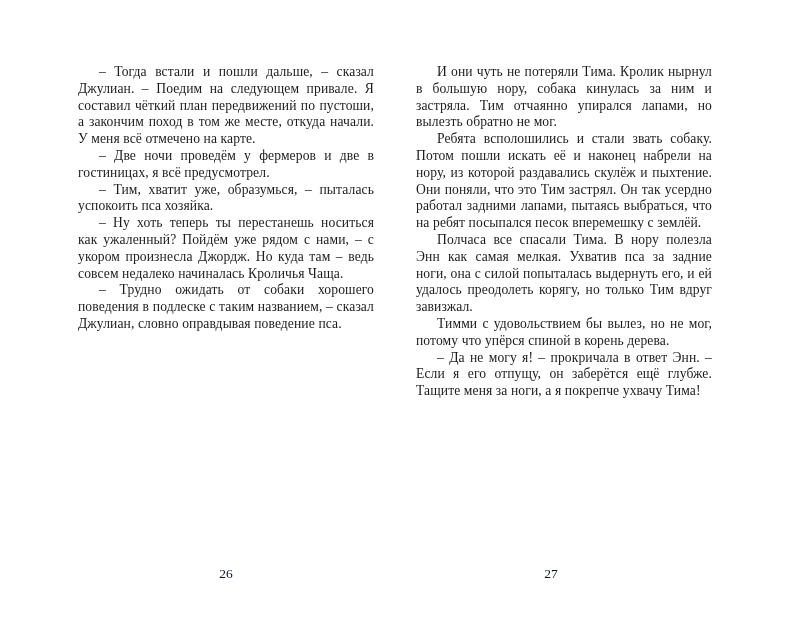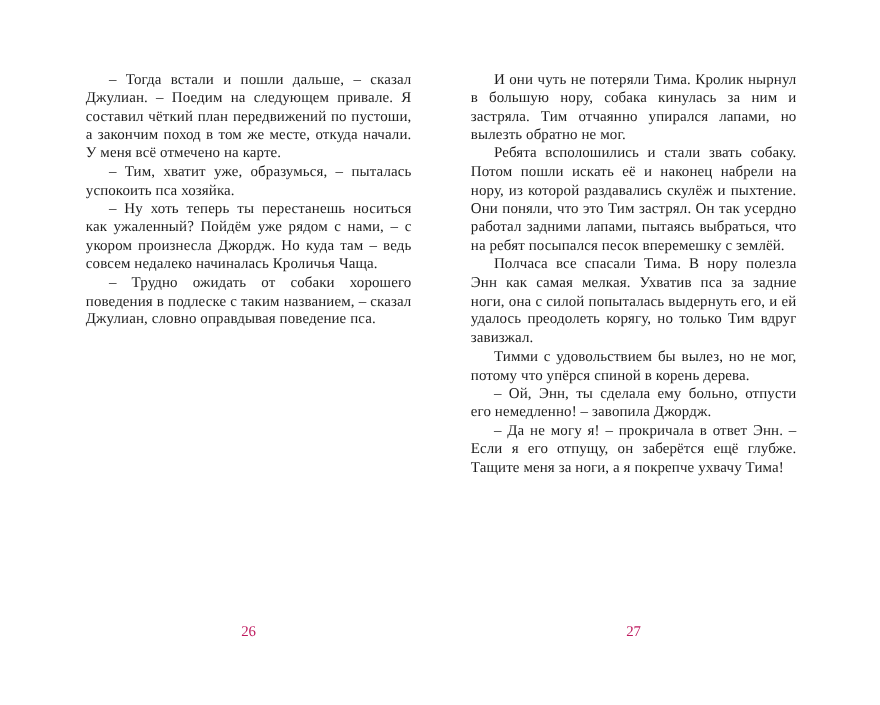--- a/index.html
+++ b/index.html
@@ -7,60 +7,60 @@
     width: 800px;
     height: 641px;
     background: #ffffff;
     font-family: "Liberation Serif", "DejaVu Serif", serif;
     color: #1c1c1c;
     overflow: hidden;
   }
   .spread { position: relative; width: 708px; height: 641px; background: #ffffff; }
   .page { position: absolute; top: 64px; width: 296px; }
   .page-left { left: 78px; }
-  .page-right { left: 428px; }
+  .page-right { left: 416px; }
   .text-block {
     font-size: 13.6px;
     line-height: 16.8px;
     text-align: justify;
     letter-spacing: 0.1px;
   }
   .text-block p { margin: 0; text-indent: 21px; }
   .page-number {
     position: absolute;
     top: 566px;
     width: 296px;
     text-align: center;
     font-size: 13.5px;
-    color: #be185d;
+    color: #0f172a;
   }
   .pn-left { left: 78px; }
-  .pn-right { left: 428px; }
+  .pn-right { left: 403px; }
 </style>
 </head>
 <body>
 
 <div class="spread">
 
   <div class="page page-left">
     <div class="text-block">
         <p>– Тогда встали и пошли дальше, – сказал Джулиан. – Поедим на следующем привале. Я составил чёткий план передвижений по пустоши, а закончим поход в том же месте, откуда начали. У меня всё отмечено на карте.</p>
+        <p>– Две ночи проведём у фермеров и две в гостиницах, я всё предусмотрел.</p>
         <p>– Тим, хватит уже, образумься, – пыталась успокоить пса хозяйка.</p>
         <p>– Ну хоть теперь ты перестанешь носиться как ужаленный? Пойдём уже рядом с нами, – с укором произнесла Джордж. Но куда там – ведь совсем недалеко начиналась Кроличья Чаща.</p>
         <p>– Трудно ожидать от собаки хорошего поведения в подлеске с таким названием, – сказал Джулиан, словно оправдывая поведение пса.</p>
       </div>
   </div>
 
   <div class="page page-right">
     <div class="text-block">
         <p>И они чуть не потеряли Тима. Кролик нырнул в большую нору, собака кинулась за ним и застряла. Тим отчаянно упирался лапами, но вылезть обратно не мог.</p>
         <p>Ребята всполошились и стали звать собаку. Потом пошли искать её и наконец набрели на нору, из которой раздавались скулёж и пыхтение. Они поняли, что это Тим застрял. Он так усердно работал задними лапами, пытаясь выбраться, что на ребят посыпался песок вперемешку с землёй.</p>
         <p>Полчаса все спасали Тима. В нору полезла Энн как самая мелкая. Ухватив пса за задние ноги, она с силой попыталась выдернуть его, и ей удалось преодолеть корягу, но только Тим вдруг завизжал.</p>
         <p>Тимми с удовольствием бы вылез, но не мог, потому что упёрся спиной в корень дерева.</p>
-        <p>– Ой, Энн, ты сделала ему больно, отпусти его немедленно! – завопила Джордж.</p>
         <p>– Да не могу я! – прокричала в ответ Энн. – Если я его отпущу, он заберётся ещё глубже. Тащите меня за ноги, а я покрепче ухвачу Тима!</p>
       </div>
   </div>
 
   <div class="page-number pn-left">26</div>
 
   <div class="page-number pn-right">27</div>
 
 </div>
 

